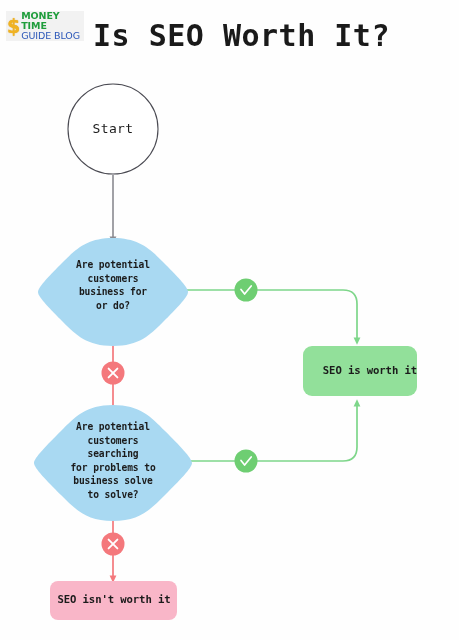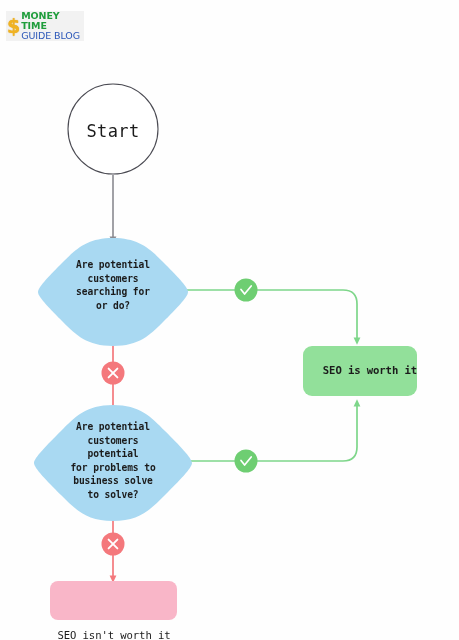--- a/index.html
+++ b/index.html
@@ -88,21 +88,21 @@
     position: absolute;
     text-align: center;
     font-family: "DejaVu Sans Mono", "Liberation Mono", monospace;
     color: #1b1b1b;
     pointer-events: none;
   }
   #start-label {
     left: 68px;
     top: 121px;
     width: 90px;
-    font-size: 17px;
+    font-size: 13px;
     font-weight: normal;
     letter-spacing: 0.4px;
   }
   #d1-label {
     left: 56px;
     top: 258px;
     width: 114px;
     font-size: 9.6px;
     font-weight: bold;
     line-height: 1.42;
@@ -124,38 +124,38 @@
     font-size: 10.6px;
     font-weight: bold;
     letter-spacing: -0.1px;
     text-align: right;
   }
   #pink-label {
     left: 52px;
     top: 593px;
     width: 124px;
     font-size: 10.6px;
-    font-weight: normal;
-    letter-spacing: -0.1px;
-    margin-top: 36px;
+    font-weight: bold;
+    letter-spacing: -0.1px;
   }
 </style>
 </head>
 <body>
 
 <div id="page">
 
   <div id="logo">
     <span class="dollar">$</span>
     <span class="words">
       <span class="l1">MONEY TIME</span>
       <span class="l2">GUIDE BLOG</span>
     </span>
   </div>
 
+  <div id="title">Is SEO Worth It?</div>
 
   <svg id="flow" viewBox="0 0 459 640">
     <defs>
       <marker id="arrow-gray" markerWidth="9" markerHeight="9" refX="4.2" refY="4.2" orient="auto" markerUnits="userSpaceOnUse">
         <path d="M0.6,0.8 L8,4.2 L0.6,7.6 Z" fill="#8a8a90"></path>
       </marker>
       <marker id="arrow-red" markerWidth="9" markerHeight="9" refX="4.2" refY="4.2" orient="auto" markerUnits="userSpaceOnUse">
         <path d="M0.6,0.8 L8,4.2 L0.6,7.6 Z" fill="#f4787c"></path>
       </marker>
       <marker id="arrow-green" markerWidth="9" markerHeight="9" refX="4.2" refY="4.2" orient="auto" markerUnits="userSpaceOnUse">
@@ -228,28 +228,28 @@
       <circle cx="113" cy="544" r="11.5" fill="#f4787c"></circle>
       <path d="M108.6,539.6 L117.4,548.4 M117.4,539.6 L108.6,548.4" stroke="#ffffff" stroke-width="1.9" stroke-linecap="round"></path>
     </g>
   </svg>
 
   <div class="node-label" id="start-label">Start</div>
 
   <div class="node-label" id="d1-label">
       <div>Are potential</div>
       <div>customers</div>
-      <div>searching for</div>
+      <div>business for</div>
       <div>or do?</div>
     </div>
 
   <div class="node-label" id="d2-label">
       <div>Are potential</div>
       <div>customers</div>
-      <div>potential</div>
+      <div>searching</div>
       <div>for problems to</div>
       <div>business solve</div>
       <div>to solve?</div>
     </div>
 
   <div class="node-label" id="green-label">SEO is worth it</div>
 
   <div class="node-label" id="pink-label">SEO isn't worth it</div>
 
 </div>

